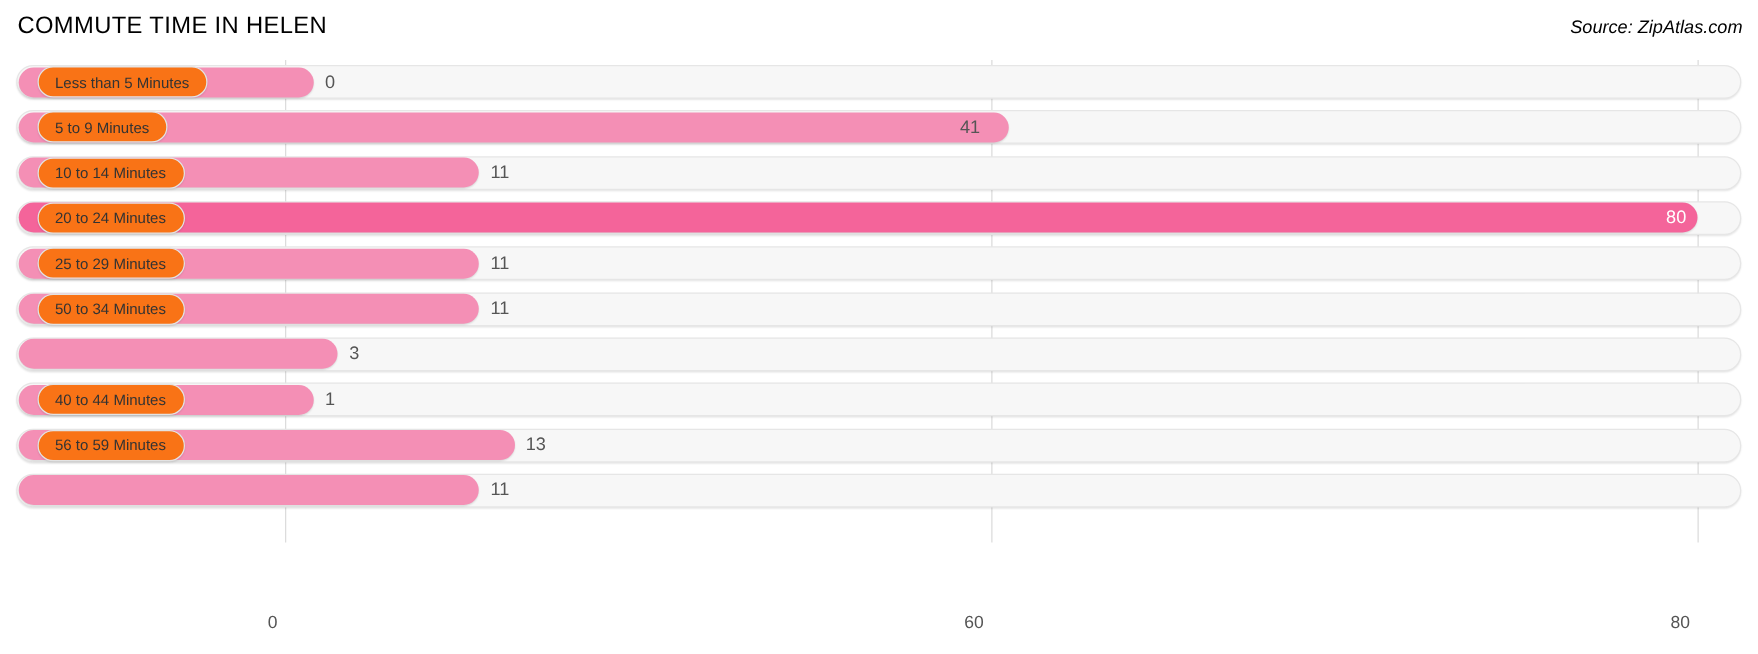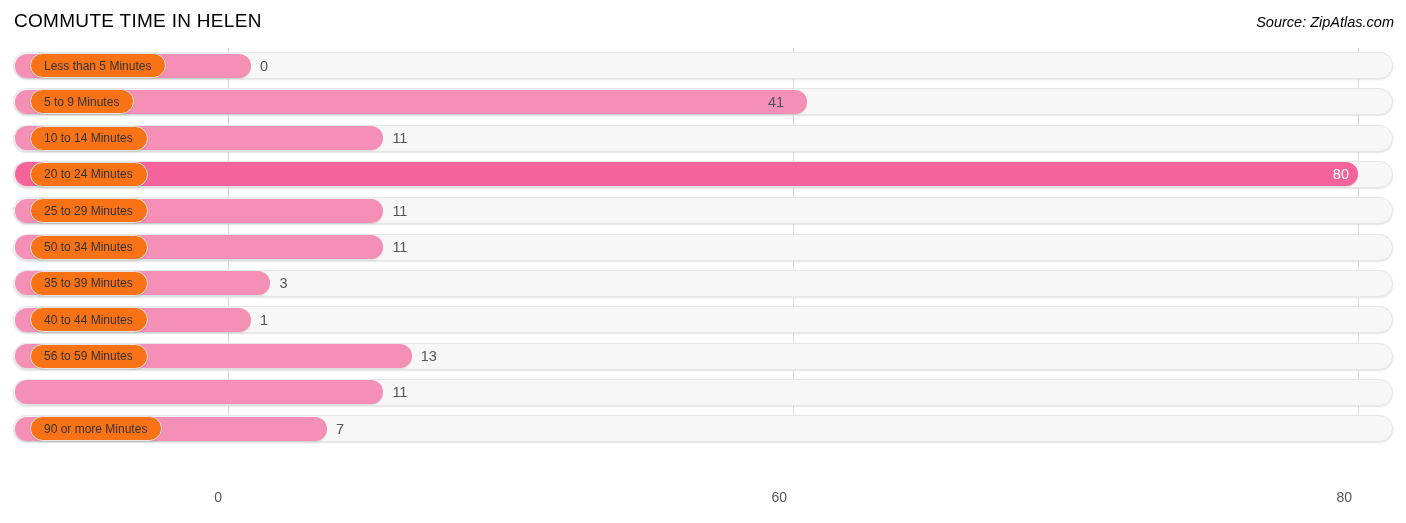--- a/index.html
+++ b/index.html
@@ -178,45 +178,38 @@
         </div>
         <div class="row">
           <div class="track"></div>
           <div class="bar" style="width: 368.375px;"></div>
           <div class="pill">50 to 34 Minutes</div>
           <div class="value" style="left: 392.375px;">11</div>
         </div>
         <div class="row">
           <div class="track"></div>
           <div class="bar" style="width: 255.375px;"></div>
-          <div class="pill">35 to 39 Minutes</div>
           <div class="value" style="left: 279.375px;">3</div>
         </div>
         <div class="row">
           <div class="track"></div>
           <div class="bar" style="width: 236px;"></div>
           <div class="pill">40 to 44 Minutes</div>
           <div class="value" style="left: 260px;">1</div>
         </div>
         <div class="row">
           <div class="track"></div>
           <div class="bar" style="width: 396.625px;"></div>
           <div class="pill">56 to 59 Minutes</div>
           <div class="value" style="left: 420.625px;">13</div>
         </div>
         <div class="row">
           <div class="track"></div>
           <div class="bar" style="width: 368.375px;"></div>
           <div class="value" style="left: 392.375px;">11</div>
-        </div>
-        <div class="row">
-          <div class="track"></div>
-          <div class="bar" style="width: 311.875px;"></div>
-          <div class="pill">90 or more Minutes</div>
-          <div class="value" style="left: 335.875px;">7</div>
         </div>
       </div>
     <div class="axis" id="axis">
         <div class="tick" style="left: 222px;">0</div>
         <div class="tick" style="left: 787px;">60</div>
         <div class="tick" style="left: 1352px;">80</div>
       </div>
   </div>
 
 </div>

